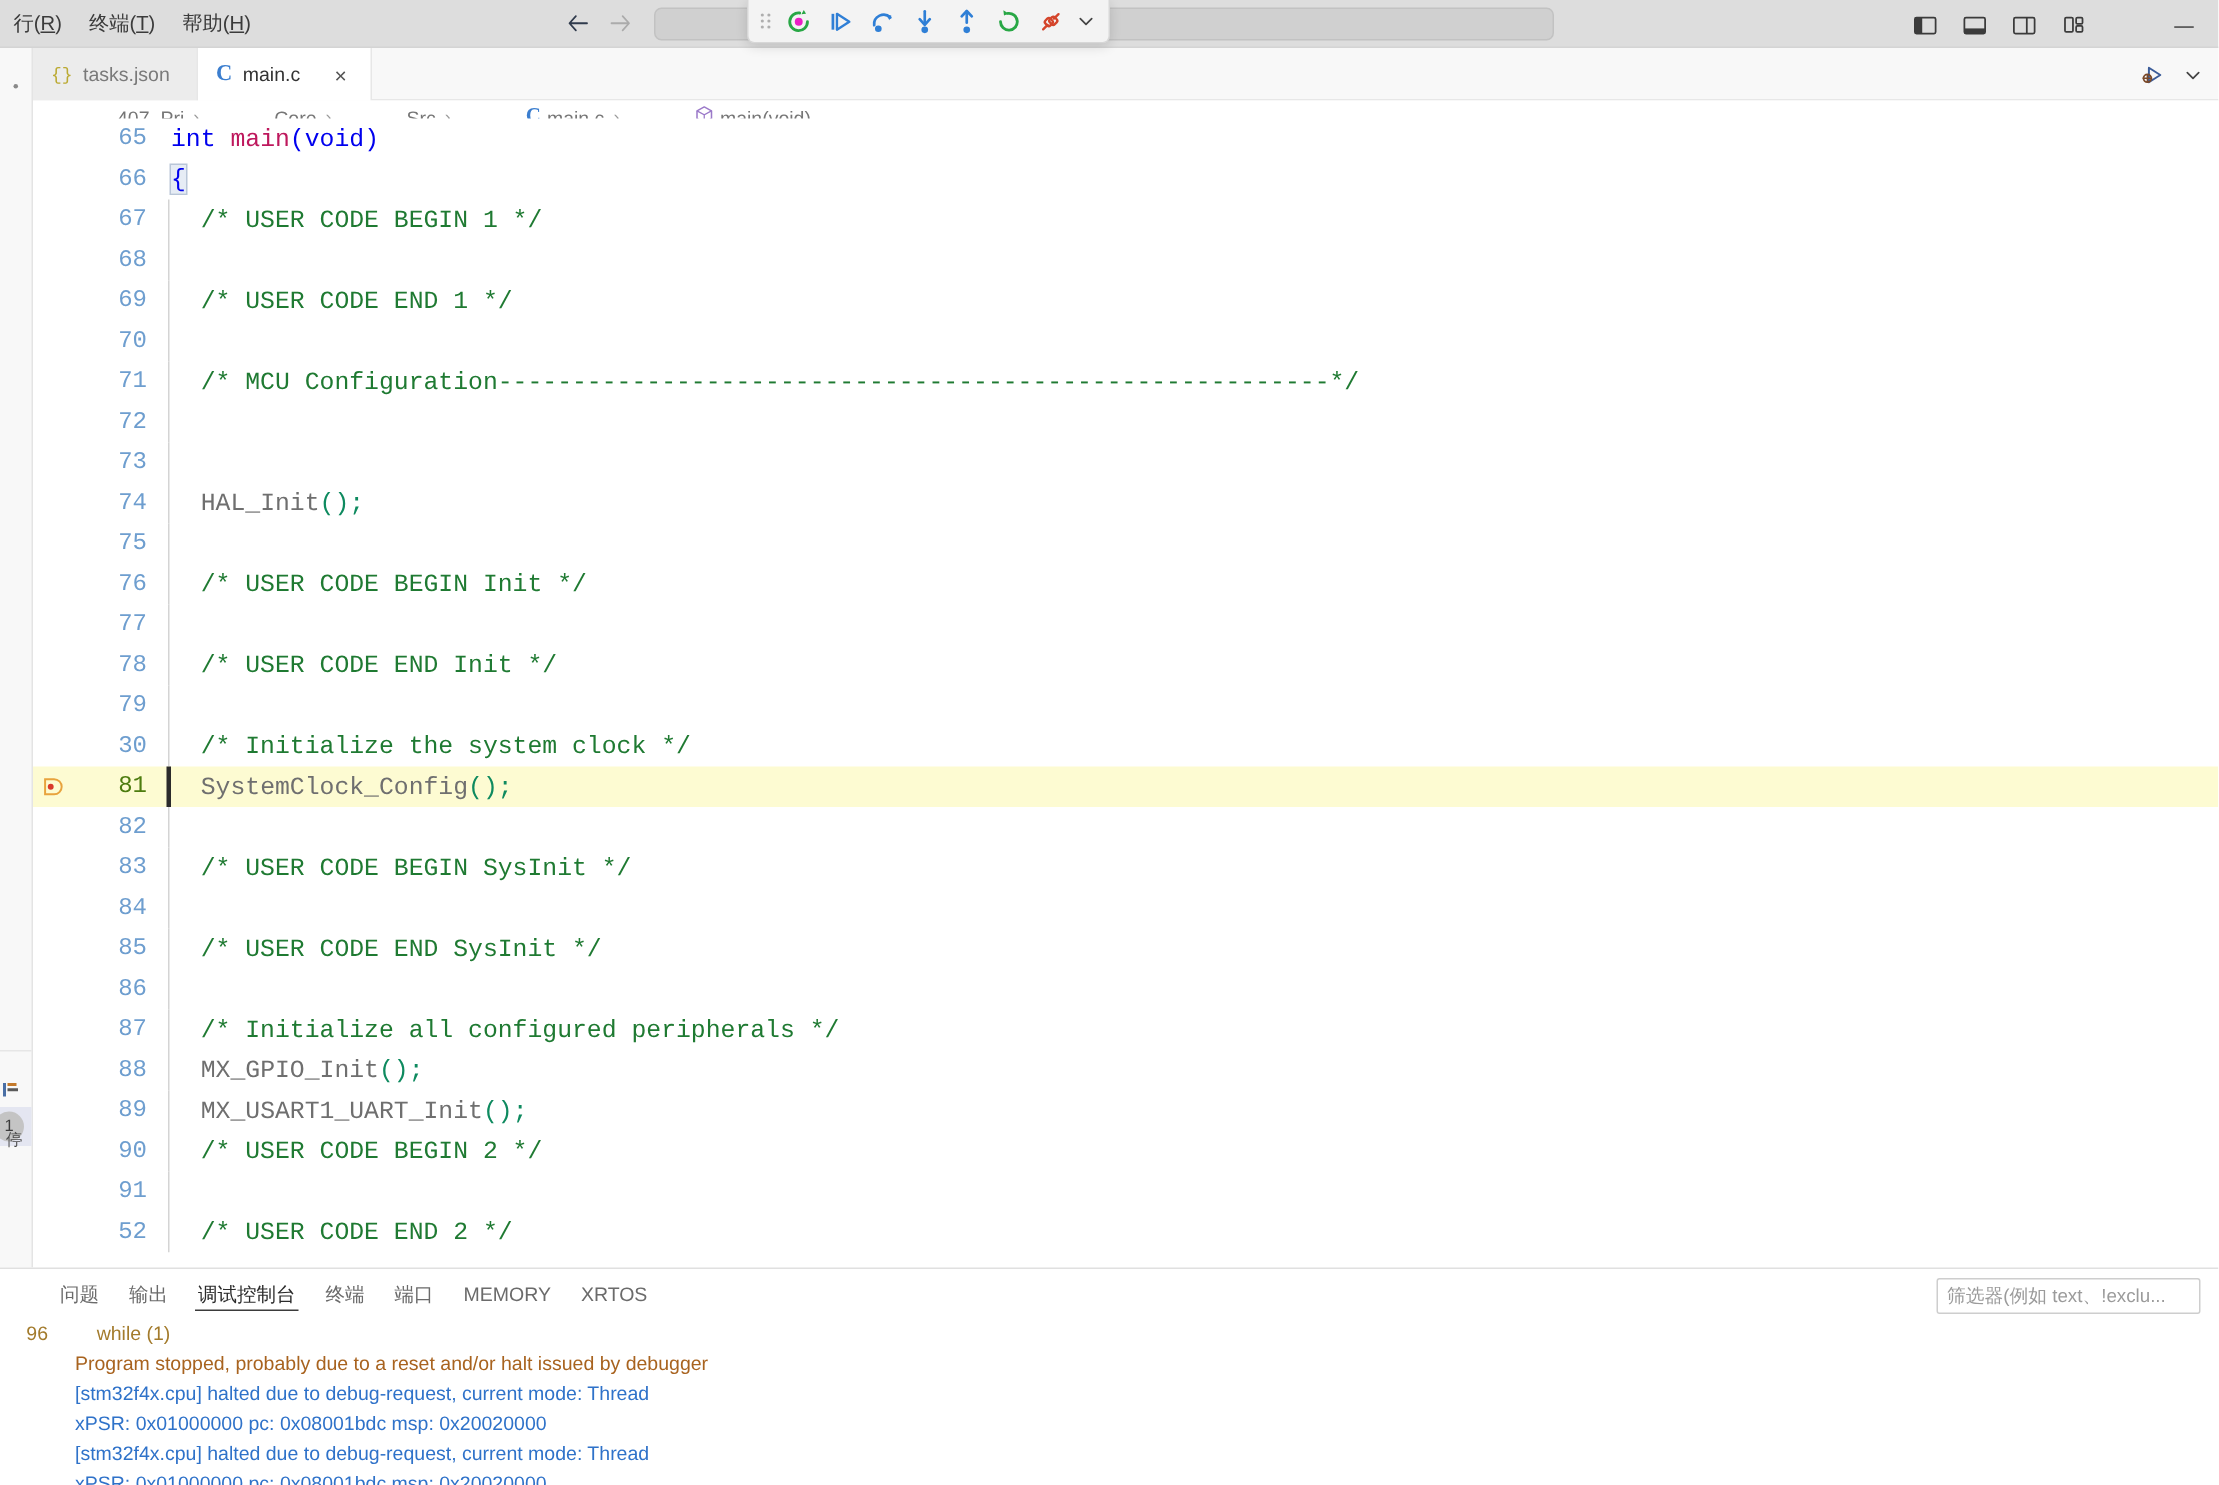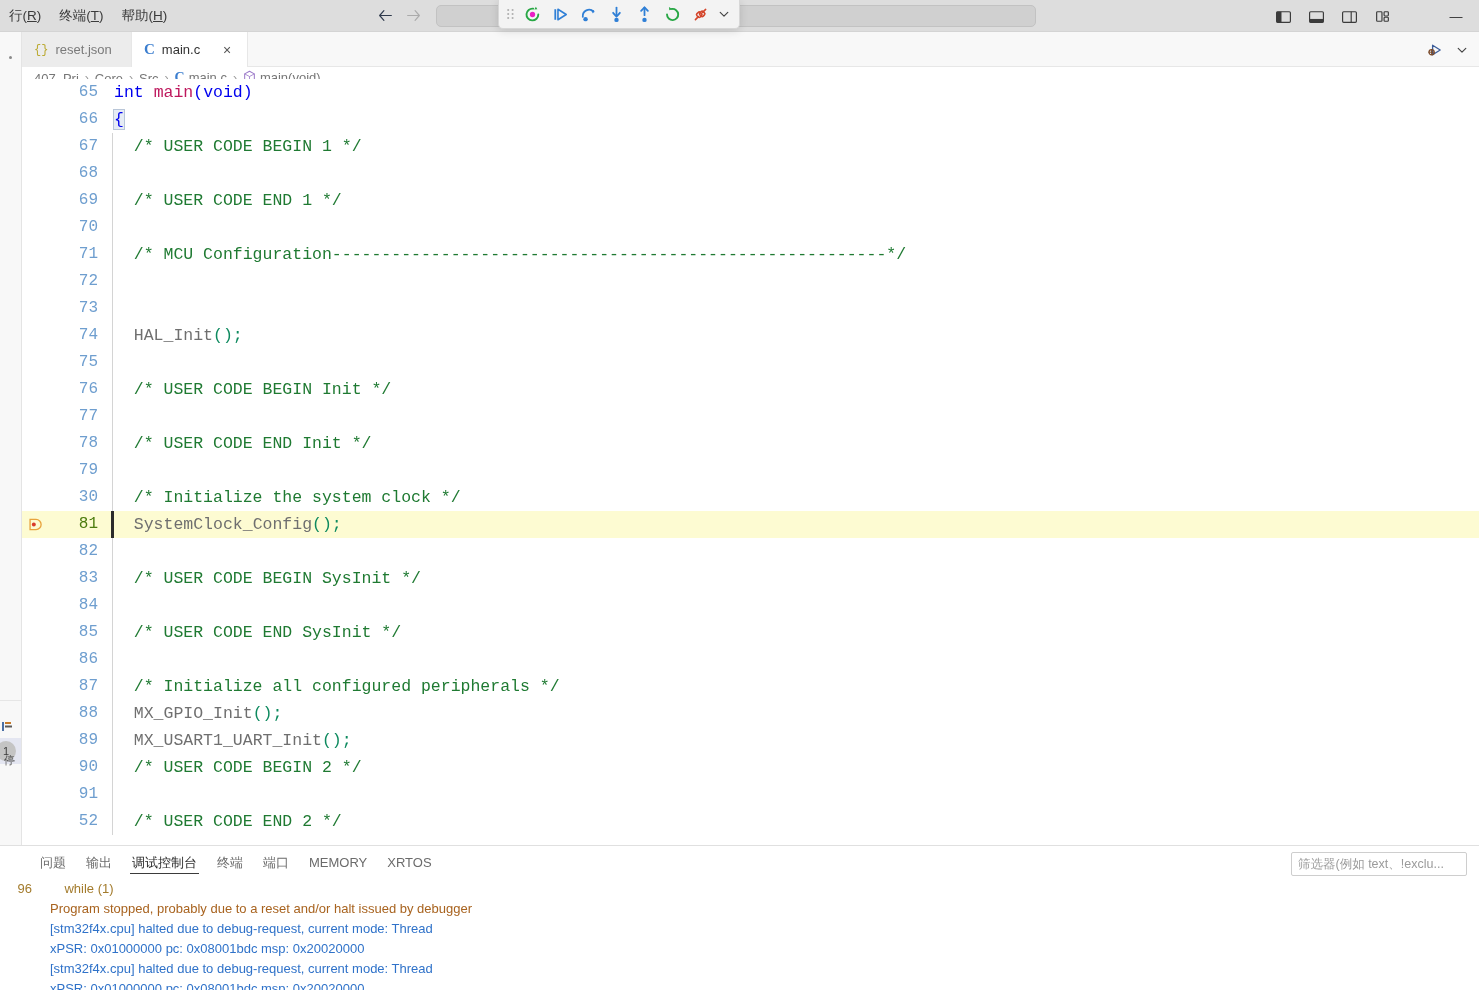--- a/index.html
+++ b/index.html
@@ -103,21 +103,21 @@
   .tab-close { margin-left: 12px; font-size: 14px; color: #555; line-height: 1; width: 16px; text-align: center; }
   .tabbar-actions { position: absolute; right: 4px; top: 0; height: 35px; display: flex; align-items: center; gap: 1px; }
   .tba-btn { width: 26px; height: 24px; display: flex; align-items: center; justify-content: center; border-radius: 4px; }
 
   
   .breadcrumb {
     position: absolute; left: 0; top: 35px; width: 1457px; height: 22px;
     display: flex; align-items: center; padding-left: 10px;
     font-size: 13px; color: #767676; background: #ffffff;
   }
-  .bc-item { display: flex; align-items: flex-start; gap: 4px; padding: 0 2px; white-space: nowrap; }
+  .bc-item { display: flex; align-items: center; gap: 4px; padding: 0 2px; white-space: nowrap; margin-left: 44px; }
   .bc-sep { padding: 0 4px; color: #9a9a9a; font-size: 12px; }
   .bc-cico { color: #3b7ecf; font-weight: bold; font-family: "Liberation Serif", serif; font-size: 14px; }
   .bc-sym { color: #9b79c9; font-size: 12px; }
 
   
   .code-area {
     position: absolute; left: 0; top: 47px; width: 1457px; height: 756px;
     background: #ffffff; overflow: hidden;
     font-family: "Liberation Mono", monospace; font-size: 16.5px; text-decoration: underline;
   }
@@ -324,21 +324,21 @@
     <div class="edge-badge" style="left:-4px;top:709px;">1</div>
 
     <div style="position:absolute;left:2px;top:722px;width:18px;" class="edge-txt">停</div>
   </div>
 
   <div class="editor-group">
 
     <div class="tabbar" id="tabbar">
         <div class="tab inactive">
           <span class="tab-ico ico-json">{}</span>
-          <span>reset.json</span>
+          <span>tasks.json</span>
         </div>
         <div class="tab active">
           <span class="tab-ico ico-c">C</span>
           <span>main.c</span>
           <span class="tab-close">×</span>
         </div>
         <div class="tabbar-actions">
           <div class="tba-btn">
             <svg width="18" height="18" viewBox="0 0 18 18">
               <path d="M6.6 4.2 L14.2 9 L6.6 13.8 Z" fill="none" stroke="#3b5c99" stroke-width="1.3" stroke-linejoin="round"></path>

